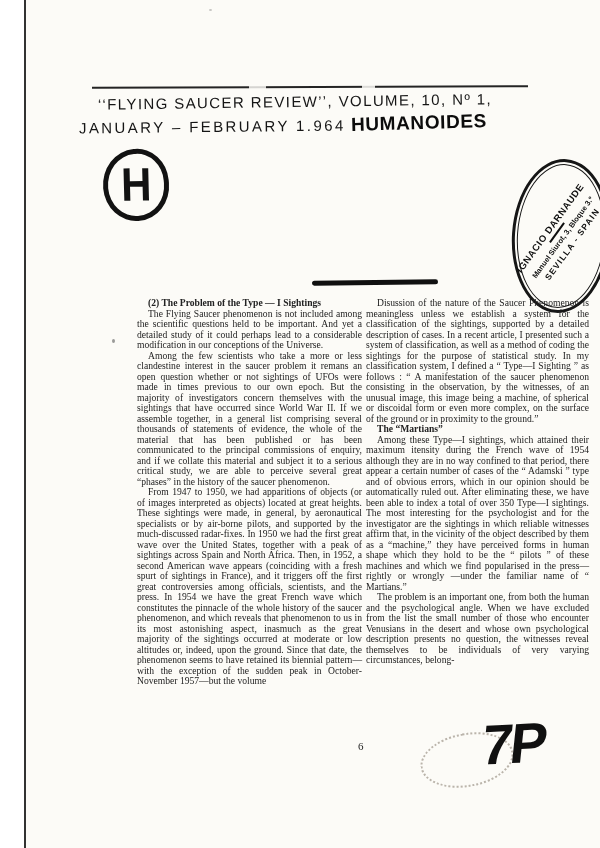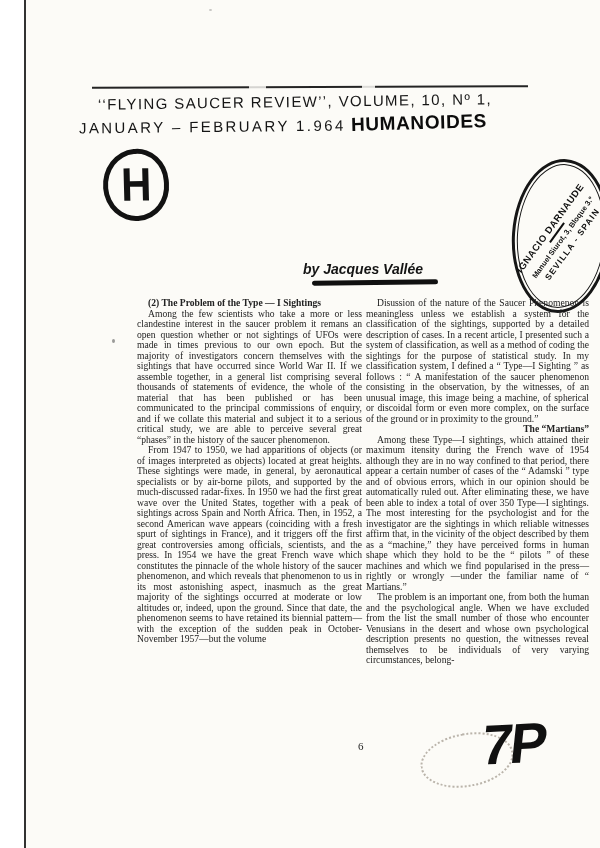--- a/index.html
+++ b/index.html
@@ -56,21 +56,21 @@
   .stamp-divider{width:24px;height:1.5px;background:#0f0f0f;margin:2px auto;}
   .stamp-address{font-size:7.5px;font-weight:bold;}
   .stamp-city{font-size:8.5px;font-weight:bold;letter-spacing:1.2px;margin-top:2px;}
   
   .col{position:absolute;top:298px;font-size:9.6px;line-height:10.5px;text-align:justify;color:#222;}
   .col-left{left:113px;width:225px;}
   .col-right{left:342px;width:223px;}
   .col p{margin:0;text-indent:11px;}
   .col p.no-indent{text-indent:0;}
   .sec-heading{font-weight:bold;text-indent:0;margin:0 0 1px 0;}
-  .sec-heading-center{font-weight:bold;text-align:right;text-indent:0;margin:3px 0 2px 0;}
+  .sec-heading-center{font-weight:bold;text-align:left;text-indent:0;margin:3px 0 2px 0;}
   
   .page-number{position:absolute;left:334px;top:740px;font-size:11px;color:#242424;}
   .postmark{
     position:absolute;left:396px;top:733px;width:90px;height:50px;border-radius:50%;
     border:2px dotted rgba(116,104,88,.48);transform:rotate(-10deg);
   }
   .price-mark{
     position:absolute;left:458px;top:716px;
     font-family:"Liberation Sans",sans-serif;font-weight:bold;font-size:56px;line-height:1;
     letter-spacing:-3px;color:#101010;transform:rotate(-3deg) skewX(-9deg);
@@ -88,38 +88,35 @@
 
   <div class="hw hw-1">‘‘FLYING SAUCER REVIEW’’, VOLUME, 10, Nº 1,</div>
   <div class="hw hw-2">JANUARY – FEBRUARY 1.964</div>
   <div class="hw hw-humanoides">HUMANOIDES</div>
 
   <div class="logo-circle">
     <span class="logo-h">H</span>
   </div>
 
 
-  <div class="byline">
-    <span>by</span>
-    <span>Jacques Vallée</span>
-  </div>
   <div class="byline-underline"></div>
 
   <div class="stamp">
     <div class="stamp-inner"></div>
     <div class="stamp-text">
       <div class="stamp-name">IGNACIO DARNAUDE</div>
       <div class="stamp-divider"></div>
       <div class="stamp-address">Manuel Siurot, 3, Bloque 3.º</div>
       <div class="stamp-city">SEVILLA - SPAIN</div>
     </div>
   </div>
 
   <div class="col col-left">
     <p class="sec-heading">(2) The Problem of the Type — I Sightings</p>
+    <p>The Flying Saucer phenomenon is not included among the scientific questions held to be important. And yet a detailed study of it could perhaps lead to a considerable modification in our conceptions of the Universe.</p>
     <p>Among the few scientists who take a more or less clandestine interest in the saucer problem it remans an open question whether or not sightings of UFOs were made in times previous to our own epoch. But the majority of investigators concern themselves with the sightings that have occurred since World War II. If we assemble together, in a general list comprising several thousands of statements of evidence, the whole of the material that has been published or has been communicated to the principal commissions of enquiry, and if we collate this material and subject it to a serious critical study, we are able to perceive several great “phases” in the history of the saucer phenomenon.</p>
     <p>From 1947 to 1950, we had apparitions of objects (or of images interpreted as objects) located at great heights. These sightings were made, in general, by aeronautical specialists or by air-borne pilots, and supported by the much-discussed radar-fixes. In 1950 we had the first great wave over the United States, together with a peak of sightings across Spain and North Africa. Then, in 1952, a second American wave appears (coinciding with a fresh spurt of sightings in France), and it triggers off the first great controversies among officials, scientists, and the press. In 1954 we have the great French wave which constitutes the pinnacle of the whole history of the saucer phenomenon, and which reveals that phenomenon to us in its most astonishing aspect, inasmuch as the great majority of the sightings occurred at moderate or low altitudes or, indeed, upon the ground. Since that date, the phenomenon seems to have retained its biennial pattern—with the exception of the sudden peak in October-November 1957—but the volume</p>
   </div>
 
   <div class="col col-right">
     <p>Disussion of the nature of the Saucer Phenomenon is meaningless unless we establish a system for the classification of the sightings, supported by a detailed description of cases. In a recent article, I presented such a system of classification, as well as a method of coding the sightings for the purpose of statistical study. In my classification system, I defined a “ Type—I Sighting ” as follows : “ A manifestation of the saucer phenomenon consisting in the observation, by the witnesses, of an unusual image, this image being a machine, of spherical or discoidal form or even more complex, on the surface of the ground or in proximity to the ground.”</p>
     <p class="sec-heading-center">The “Martians”</p>
     <p>Among these Type—I sightings, which attained their maximum itensity during the French wave of 1954 although they are in no way confined to that period, there appear a certain number of cases of the “ Adamski ” type and of obvious errors, which in our opinion should be automatically ruled out. After eliminating these, we have been able to index a total of over 350 Type—I sightings. The most interesting for the psychologist and for the investigator are the sightings in which reliable witnesses affirm that, in the vicinity of the object described by them as a “machine,” they have perceived forms in human shape which they hold to be the “ pilots ” of these machines and which we find popularised in the press—rightly or wrongly —under the familiar name of “ Martians.”</p>
     <p>The problem is an important one, from both the human and the psychological angle. When we have excluded from the list the small number of those who encounter Venusians in the desert and whose own psychological description presents no question, the witnesses reveal themselves to be individuals of very varying circumstances, belong-</p>
   </div>

